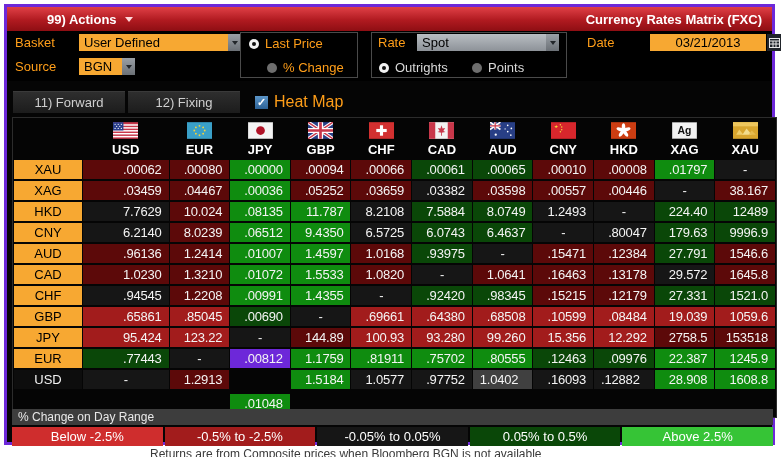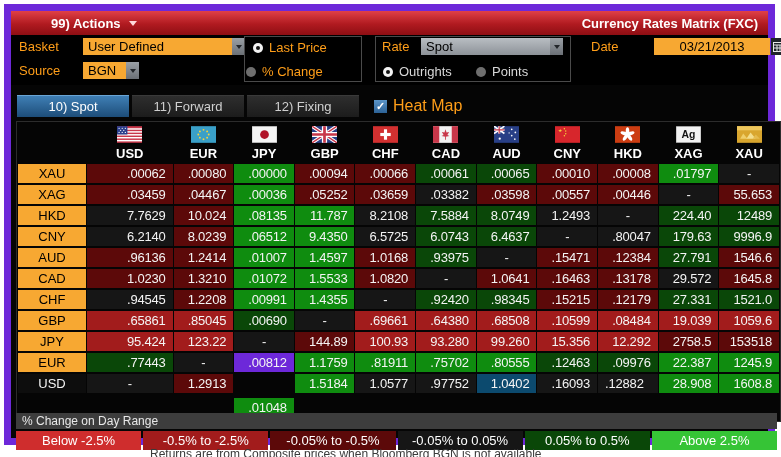--- a/index.html
+++ b/index.html
@@ -1,18 +1,18 @@
 <!DOCTYPE html>
 <html><head>
 <meta charset="utf-8">
 <style>
   html,body{margin:0;padding:0;width:781px;height:457px;background:#ffffff;
     font-family:"Liberation Sans", sans-serif; overflow:hidden; position:relative;}
   .frame{position:absolute;left:4px;top:4px;width:771px;height:441px;background:#050505;
-    border:7px solid #6d28d9; box-sizing:border-box;}
+    border:3px solid #6d28d9; box-sizing:border-box;}
   
   .titlebar{height:24px;background:linear-gradient(#e04046,#b01a20 55%,#8e0e13);
     display:flex;align-items:center;justify-content:space-between;padding:0 10px 0 40px;box-sizing:border-box;}
   .titlebar .actions{color:#fff;font-size:13px;font-weight:bold;display:flex;align-items:center;gap:8px;cursor:pointer;}
   .caret{width:0;height:0;border-left:4px solid transparent;border-right:4px solid transparent;border-top:5px solid #ffd9da;display:inline-block;}
   .titlebar .title{color:#fff;font-size:13px;font-weight:bold;}
   
   .controls{position:relative;height:50px;background:#000;font-size:13px;}
   .lbl{color:#ff9e19;position:absolute;}
   .ddl{position:absolute;display:flex;height:17px;}
@@ -101,37 +101,36 @@
           <line x1="0.5" y1="4" x2="10.5" y2="4" stroke="#e8e8e8"></line>
           <line x1="4" y1="4" x2="4" y2="10.5" stroke="#e8e8e8"></line>
           <line x1="7" y1="4" x2="7" y2="10.5" stroke="#e8e8e8"></line>
           <line x1="0.5" y1="7" x2="10.5" y2="7" stroke="#e8e8e8"></line>
         </svg>
     </div>
   <div class="radiorow" style="left: 242px; top: 5px;">
         <span class="radio sel"></span>
         <span class="amber">Last Price</span>
       </div>
-      <div class="radiorow" style="left: 235px; top: 29px;">
+      <div class="radiorow" style="left: 260px; top: 29px;">
         <span class="radio"></span>
         <span class="amber">% Change</span>
       </div>
       <div class="radiorow" style="left: 372px; top: 29px;">
         <span class="radio sel"></span>
         <span class="lighttx">Outrights</span>
       </div>
       <div class="radiorow" style="left: 465px; top: 29px;">
         <span class="radio"></span>
         <span class="lighttx">Points</span>
       </div>
     </div>
 
   <div class="tabrow">
     <div id="tabs" style="display:flex;gap:3px">
-        <div class="tab active">10) Spot</div>
         <div class="tab">11) Forward</div>
         <div class="tab">12) Fixing</div>
       </div>
     <div class="heat">
       <span class="chk">✓</span>
       <span class="amber">Heat Map</span>
     </div>
   </div>
 
   <div class="matrix">
@@ -288,21 +287,21 @@
         <div class="cell" style="background: rgb(92, 9, 9);">.03459</div>
         <div class="cell" style="background: rgb(92, 9, 9);">.04467</div>
         <div class="cell" style="background: rgb(15, 140, 15);">.00036</div>
         <div class="cell" style="background: rgb(92, 9, 9);">.05252</div>
         <div class="cell" style="background: rgb(92, 9, 9);">.03659</div>
         <div class="cell" style="background: rgb(22, 22, 22);">.03382</div>
         <div class="cell" style="background: rgb(92, 9, 9);">.03598</div>
         <div class="cell" style="background: rgb(92, 9, 9);">.00557</div>
         <div class="cell" style="background: rgb(92, 9, 9);">.00446</div>
         <div class="cell dash" style="background: rgb(22, 22, 22);">-</div>
-        <div class="cell" style="background: rgb(92, 9, 9);">55.653</div>
+        <div class="cell" style="background: rgb(92, 9, 9);">38.167</div>
         <div class="rowlbl">HKD</div>
         <div class="cell" style="background: rgb(22, 22, 22);">7.7629</div>
         <div class="cell" style="background: rgb(92, 9, 9);">10.024</div>
         <div class="cell" style="background: rgb(15, 140, 15);">.08135</div>
         <div class="cell" style="background: rgb(15, 140, 15);">11.787</div>
         <div class="cell" style="background: rgb(22, 22, 22);">8.2108</div>
         <div class="cell" style="background: rgb(10, 71, 8);">7.5884</div>
         <div class="cell" style="background: rgb(10, 71, 8);">8.0749</div>
         <div class="cell" style="background: rgb(22, 22, 22);">1.2493</div>
         <div class="cell dash" style="background: rgb(22, 22, 22);">-</div>
@@ -392,32 +391,31 @@
         <div class="cell" style="background: rgb(10, 71, 8);">.09976</div>
         <div class="cell" style="background: rgb(15, 140, 15);">22.387</div>
         <div class="cell" style="background: rgb(15, 140, 15);">1245.9</div>
         <div class="rowlbl dark">USD</div>
         <div class="cell dash" style="background: rgb(22, 22, 22);">-</div>
         <div class="cell" style="background: rgb(92, 9, 9);">1.2913</div>
         <div class="cell" style="background: rgb(15, 140, 15); margin-top: 24px;">.01048</div>
         <div class="cell" style="background: rgb(15, 140, 15);">1.5184</div>
         <div class="cell" style="background: rgb(22, 22, 22);">1.0577</div>
         <div class="cell" style="background: rgb(22, 22, 22);">.97752</div>
-        <div class="cell" style="background: #0c4a6e;">1.0402</div>
+        <div class="cell" style="background: #404040; text-align: center;">1.0402</div>
         <div class="cell" style="background: rgb(22, 22, 22);">.16093</div>
         <div class="cell" style="background: rgb(22, 22, 22); text-align: center;">.12882</div>
         <div class="cell" style="background: rgb(15, 140, 15);">28.908</div>
         <div class="cell" style="background: rgb(15, 140, 15);">1608.8</div>
       </div>
   </div>
 
   <div class="rangebar">% Change on Day Range</div>
   <div class="legend" id="legend">
       <div class="legseg" style="background: rgb(207, 45, 45);">Below -2.5%</div>
       <div class="legseg" style="background: rgb(162, 28, 28);">-0.5% to -2.5%</div>
-      <div class="legseg" style="background: rgb(92, 9, 9);">-0.05% to -0.5%</div>
       <div class="legseg" style="background: rgb(22, 22, 22);">-0.05% to 0.05%</div>
       <div class="legseg" style="background: rgb(10, 71, 8);">0.05% to 0.5%</div>
       <div class="legseg" style="background: rgb(54, 196, 54);">Above 2.5%</div>
     </div>
 </div>
 
 <div class="footnote">Returns are from Composite prices when Bloomberg BGN is not available</div>
 
 </body></html>

